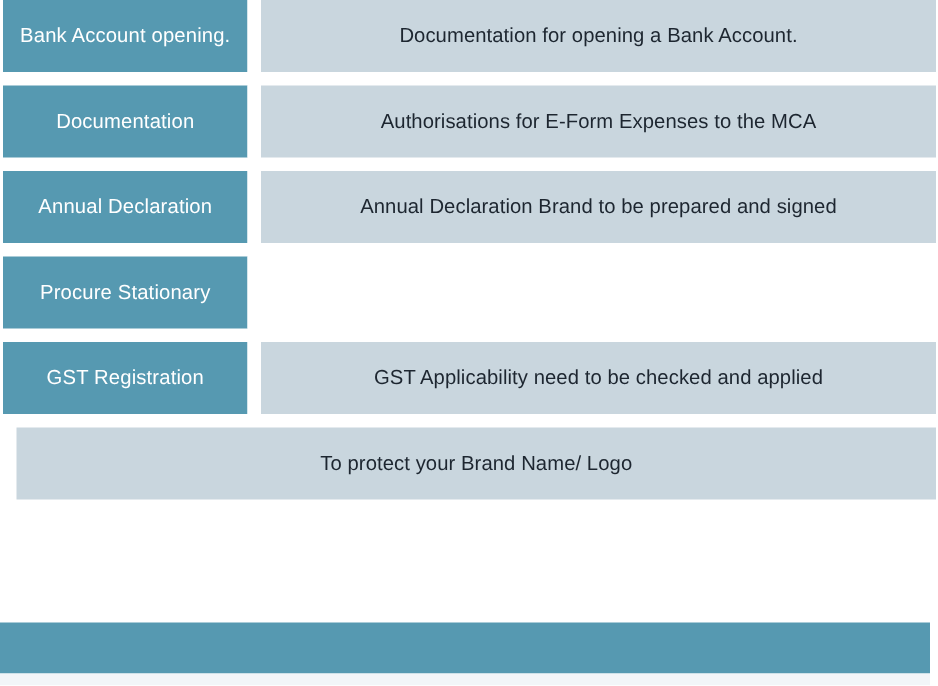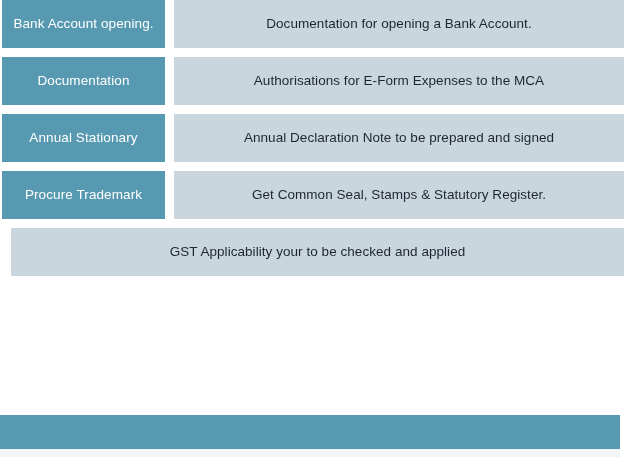--- a/index.html
+++ b/index.html
@@ -114,47 +114,50 @@
         <span class="label-text">Documentation</span>
       </div>
       <div class="gap-cell"></div>
       <div class="desc-cell">
         <span class="desc-text">Authorisations for E-Form Expenses to the MCA</span>
       </div>
     </div>
 
     <div class="row">
       <div class="label-cell">
-        <span class="label-text">Annual Stationary</span>
+        <span class="label-text">Annual Declaration</span>
       </div>
       <div class="gap-cell"></div>
       <div class="desc-cell">
-        <span class="desc-text">Annual Declaration Note to be prepared and signed</span>
+        <span class="desc-text">Annual Declaration Brand to be prepared and signed</span>
       </div>
     </div>
 
     <div class="row">
       <div class="label-cell">
-        <span class="label-text">Procure Trademark</span>
+        <span class="label-text">Procure Stationary</span>
+      </div>
+      <div class="gap-cell"></div>
+    </div>
+
+    <div class="row">
+      <div class="label-cell">
+        <span class="label-text">GST Registration</span>
       </div>
       <div class="gap-cell"></div>
       <div class="desc-cell">
-        <span class="desc-text">Get Common Seal, Stamps &amp; Statutory Register.</span>
+        <span class="desc-text">GST Applicability need to be checked and applied</span>
       </div>
     </div>
 
     <div class="row">
       <div class="gap-cell"></div>
       <div class="desc-cell">
-        <span class="desc-text">GST Applicability your to be checked and applied</span>
+        <span class="desc-text">To protect your Brand Name/ Logo</span>
       </div>
-    </div>
-
-    <div class="row">
-      <div class="gap-cell"></div>
     </div>
 
   </div>
 
   <div class="footer-bar"></div>
   <div class="footer-strip"></div>
 
 </div>
 
 </body></html>

